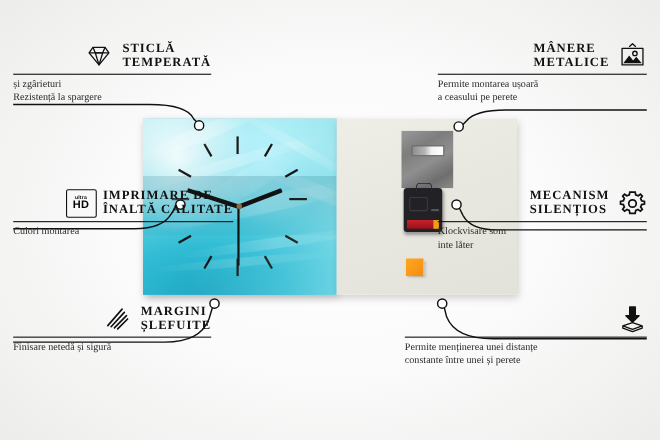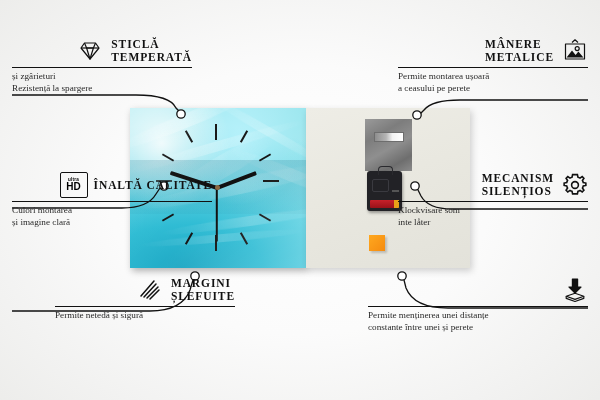--- a/index.html
+++ b/index.html
@@ -330,47 +330,47 @@
 
   <div class="callout left" style="left:12px; top:172px; width:200px;">
     <div class="head">
       <span class="ic">
         <span class="hd-badge">
           <span class="u">ultra</span>
           <span class="h">HD</span>
         </span>
       </span>
       <span>
+        <div class="title">IMPRIMARE DE</div>
         <div class="title">ÎNALTĂ CALITATE</div>
       </span>
     </div>
     <div class="rule"></div>
     <div class="desc">Culori montarea</div>
-    <div class="desc">și imagine clară</div>
-  </div>
-
-  <div class="callout left" style="left:12px; top:277px; width:180px;margin-left:43px;">
+  </div>
+
+  <div class="callout left" style="left:12px; top:277px; width:180px;">
     <div class="head">
       <span class="ic">
         <svg width="26" height="26" viewBox="0 0 26 26">
           <g fill="none" stroke="#111" stroke-width="1.5" stroke-linecap="round">
             <path d="M4,19 L17,4"></path>
             <path d="M7,20 L19,7"></path>
             <path d="M10,21 L21,10"></path>
             <path d="M13,22 L22,13"></path>
           </g>
         </svg>
       </span>
       <span>
         <div class="title">MARGINI</div>
         <div class="title">ȘLEFUITE</div>
       </span>
     </div>
     <div class="rule"></div>
-    <div class="desc">Permite netedă și sigură</div>
+    <div class="desc">Finisare netedă și sigură</div>
     <div class="desc"></div>
   </div>
 
   <div class="callout right" style="left:398px; top:38px; width:190px;">
     <div class="head">
       <span>
         <div class="title">MÂNERE</div>
         <div class="title">METALICE</div>
       </span>
       <span class="ic">

